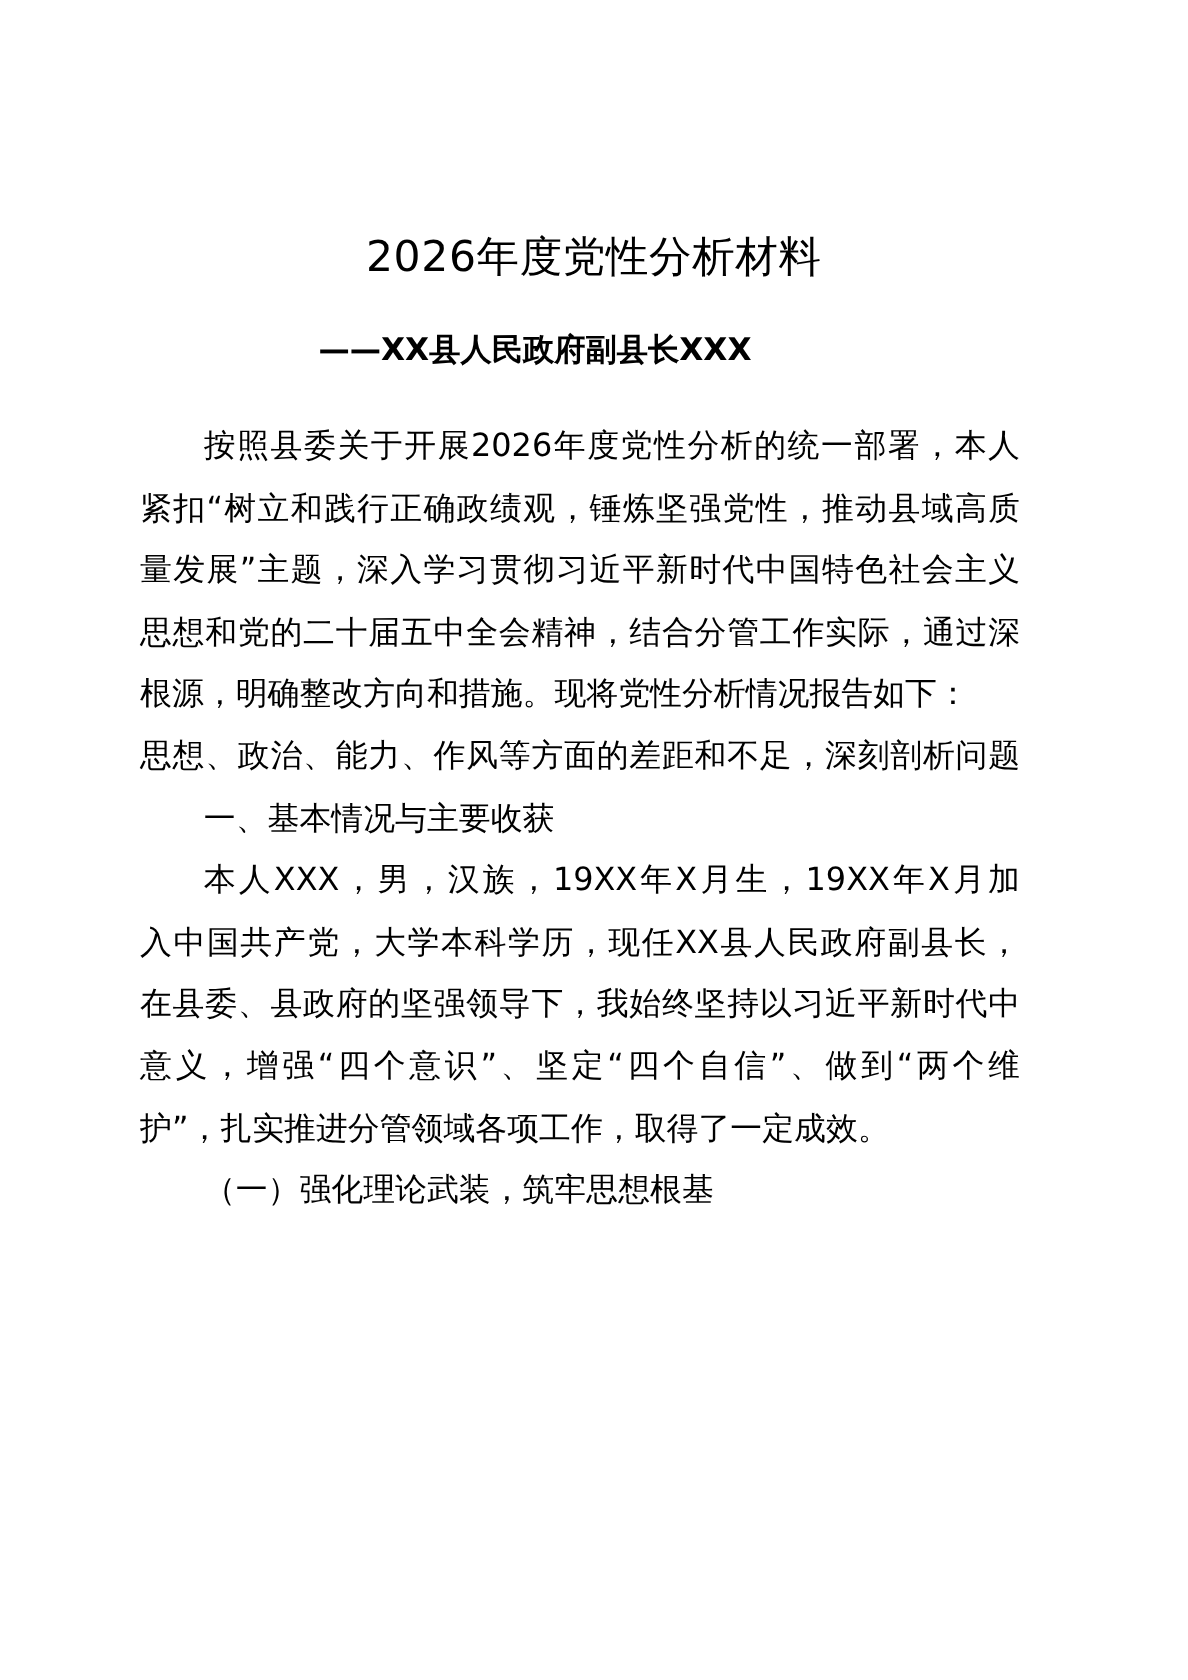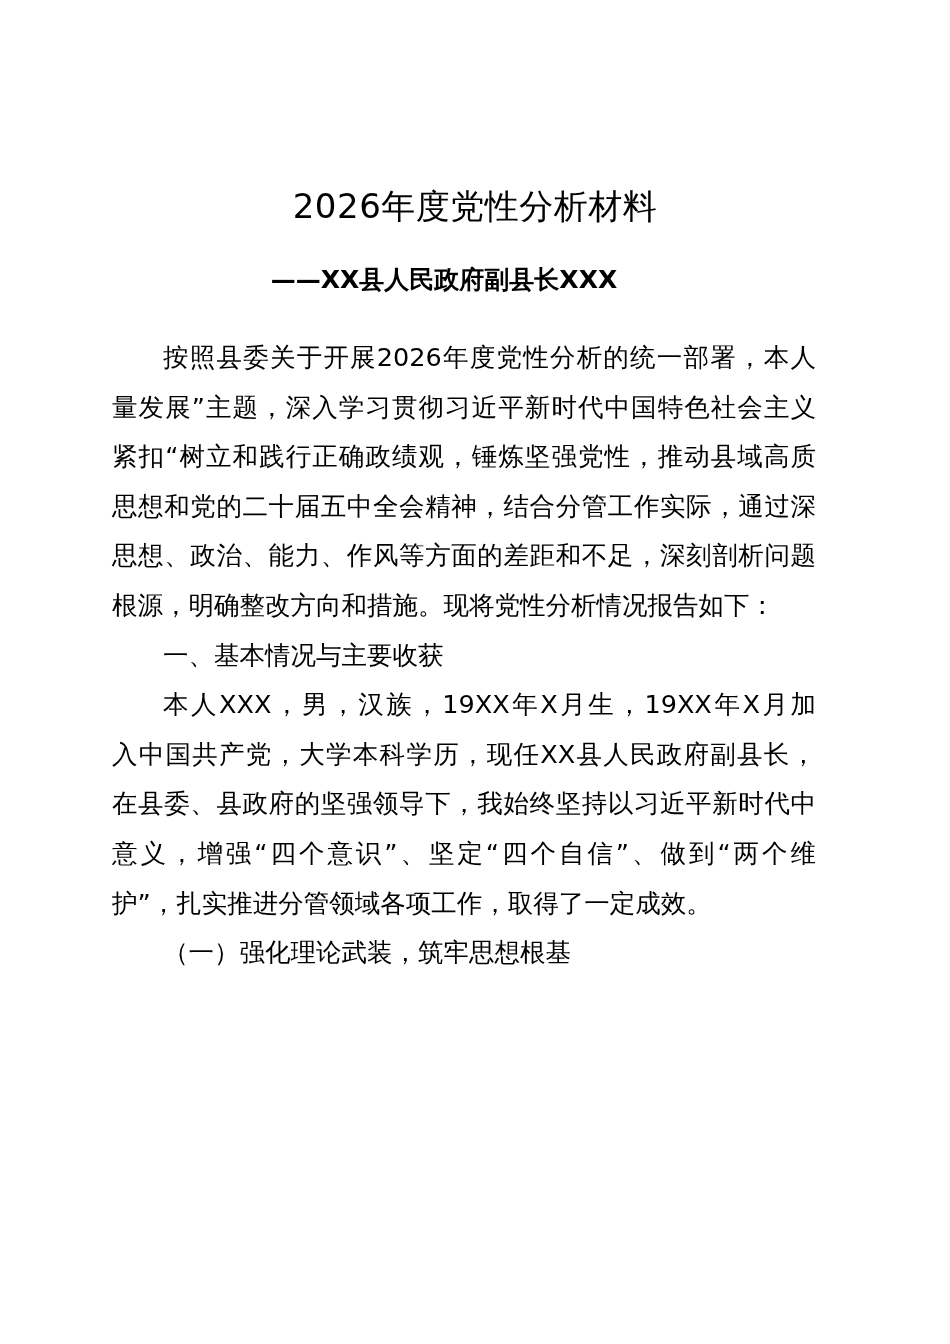--- a/index.html
+++ b/index.html
@@ -37,21 +37,20 @@
     }
     .subtitle {
       position: absolute;
       left: 0;
       width: 856px;
       top: 262px;
       text-align: center;
       font-size: 25px;
       line-height: 36px;
       font-weight: bold;
-      margin-left: 16px;
     }
     .body {
       position: absolute;
       left: 112px;
       top: 333px;
       width: 704px;
     }
     .line {
       display: block;
       height: 49.6px;
@@ -74,25 +73,25 @@
 <div class="page">
 
   <div class="title">2026年度党性分析材料</div>
 
   <div class="subtitle">——XX县人民政府副县长XXX</div>
 
   <div class="body">
 
     <div>
       <span class="line indent">按照县委关于开展2026年度党性分析的统一部署，本人</span>
+      <span class="line">紧扣“树立和践行正确政绩观，锤炼坚强党性，推动县域高质</span>
       <span class="line">量发展”主题，深入学习贯彻习近平新时代中国特色社会主义</span>
-      <span class="line">紧扣“树立和践行正确政绩观，锤炼坚强党性，推动县域高质</span>
       <span class="line">思想和党的二十届五中全会精神，结合分管工作实际，通过深</span>
+      <span class="line last">根源，明确整改方向和措施。现将党性分析情况报告如下：</span>
       <span class="line">思想、政治、能力、作风等方面的差距和不足，深刻剖析问题</span>
-      <span class="line last">根源，明确整改方向和措施。现将党性分析情况报告如下：</span>
     </div>
 
     <div>
       <span class="line indent last">一、基本情况与主要收获</span>
     </div>
 
     <div>
       <span class="line indent">本人XXX，男，汉族，19XX年X月生，19XX年X月加</span>
       <span class="line">入中国共产党，大学本科学历，现任XX县人民政府副县长，</span>
       <span class="line">在县委、县政府的坚强领导下，我始终坚持以习近平新时代中</span>

